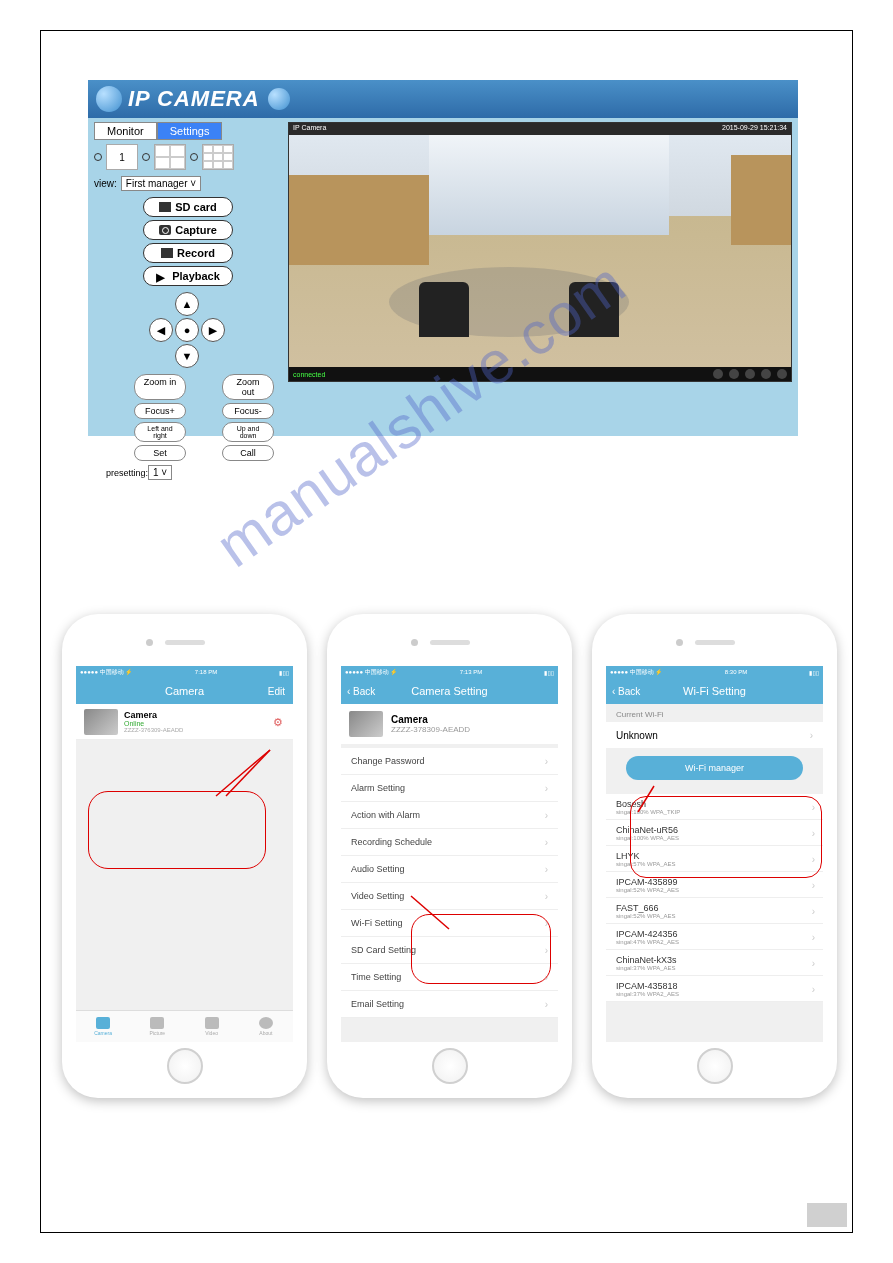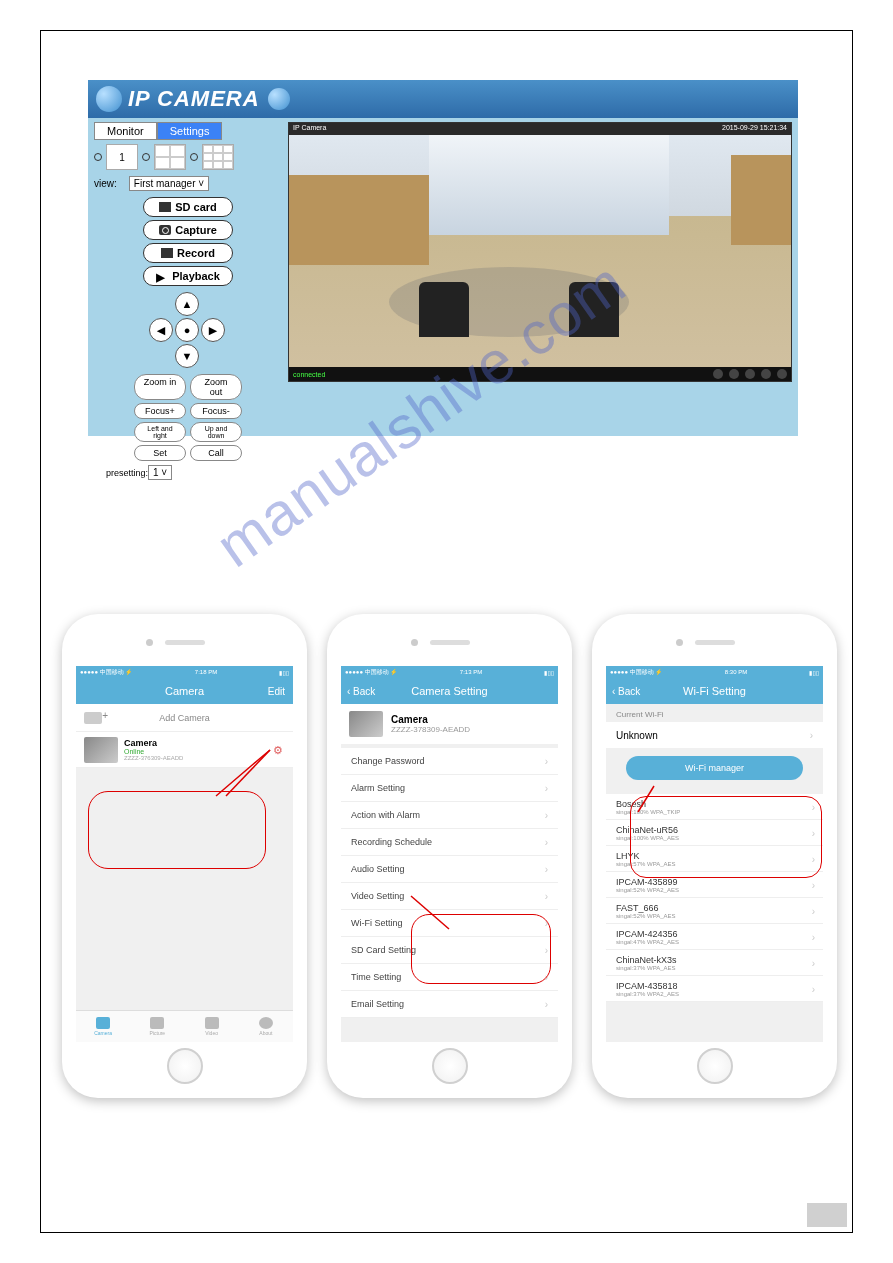--- a/index.html
+++ b/index.html
@@ -24,34 +24,34 @@
   .tab.inactive { background: #3b82f6; color: #fff; }
   
   .view-row { display: flex; align-items: center; gap: 4px; margin-bottom: 6px; }
   .radio-dot { width: 8px; height: 8px; border: 1px solid #333; border-radius: 50%; }
   .view-box { width: 32px; height: 26px; background: #fff; border: 1px solid #aaa; display: flex; align-items: center; justify-content: center; font-size: 10px; }
   .view-grid { width: 32px; height: 26px; background: #fff; border: 1px solid #aaa; display: grid; }
   .view-grid.g4 { grid-template: 1fr 1fr / 1fr 1fr; }
   .view-grid.g9 { grid-template: 1fr 1fr 1fr / 1fr 1fr 1fr; }
   .view-grid > div { border: 0.5px solid #ccc; }
   
-  .view-label-row { display: flex; align-items: center; gap: 12px; font-size: 10px; margin-bottom: 6px; }
+  .view-label-row { display: flex; align-items: center; gap: 4px; font-size: 10px; margin-bottom: 6px; }
   .select-ctrl { background: #fff; border: 1px solid #888; padding: 1px 4px; font-size: 10px; }
   
   .pill-btn { display: flex; align-items: center; justify-content: center; gap: 4px; background: #fff; border: 1.5px solid #333; border-radius: 14px; padding: 3px 8px; margin: 3px auto; width: 90px; font-size: 11px; font-weight: bold; }
   .pill-icon { width: 12px; height: 10px; background: #333; }
   .pill-icon.camera { border-radius: 2px; position: relative; }
   .pill-icon.camera::before { content: ''; position: absolute; top: 2px; left: 3px; width: 5px; height: 5px; border: 1px solid #fff; border-radius: 50%; }
   
   .dpad { display: grid; grid-template: repeat(3, 24px) / repeat(3, 24px); gap: 2px; margin: 6px auto; width: 78px; }
   .dpad-btn { background: #fff; border: 1.5px solid #555; border-radius: 50%; display: flex; align-items: center; justify-content: center; font-size: 11px; }
   .dpad-empty { visibility: hidden; }
   
   .ctrl-row { display: flex; gap: 4px; margin: 3px 8px; justify-content: center; }
-  .rect-btn { background: #fff; border: 1px solid #888; border-radius: 12px; padding: 2px 6px; font-size: 9px; width: 52px; text-align: center; }
+  .rect-btn { background: #fff; border: 1px solid #888; border-radius: 12px; padding: 2px 6px; font-size: 9px; width: 52px; text-align: center; margin-left: 32px; }
   
   .preset-row { display: flex; align-items: center; gap: 0; font-size: 9px; margin: 4px 12px; }
   
   .video-panel { flex: 1; padding: 4px 6px 4px 0; }
   .video-frame { width: 100%; height: 260px; background: #555; position: relative; border: 1px solid #333; }
   .video-title-bar { position: absolute; top: 0; left: 0; right: 0; height: 12px; background: rgba(0,0,0,0.5); color: #fff; font-size: 7px; display: flex; justify-content: space-between; padding: 1px 4px; }
   .video-scene { position: absolute; top: 12px; left: 0; right: 0; bottom: 14px; background: linear-gradient(to bottom, #e0e8f0 0%, #d0d8e0 35%, #c8b890 35%, #d0c0a0 100%); overflow: hidden; }
   .desk { position: absolute; bottom: 30px; left: 100px; width: 240px; height: 70px; background: rgba(120,120,120,0.3); border-radius: 50%; }
   .chair { position: absolute; width: 50px; height: 55px; background: #222; border-radius: 6px 6px 0 0; }
   .chair.c1 { bottom: 30px; left: 130px; }
@@ -252,24 +252,20 @@
     <div class="phone-screen">
       <div class="ios-status">
         <span>●●●●● 中国移动 ⚡</span>
         <span>7:18 PM</span>
         <span>▮▯▯</span>
       </div>
       <div class="ios-nav">
         <span>Camera</span>
         <span class="ios-nav-right">Edit</span>
       </div>
-      <div class="add-camera-row">
-        <div class="camera-plus-icon"></div>
-        <span>Add Camera</span>
-      </div>
       <div class="camera-item">
         <div class="camera-thumb"></div>
         <div class="camera-info">
           <div class="camera-name">Camera</div>
           <div class="camera-status">Online</div>
           <div class="camera-id">ZZZZ-376309-AEADD</div>
         </div>
         <div class="gear-icon">⚙</div>
       </div>
       <svg class="callout1-line">

